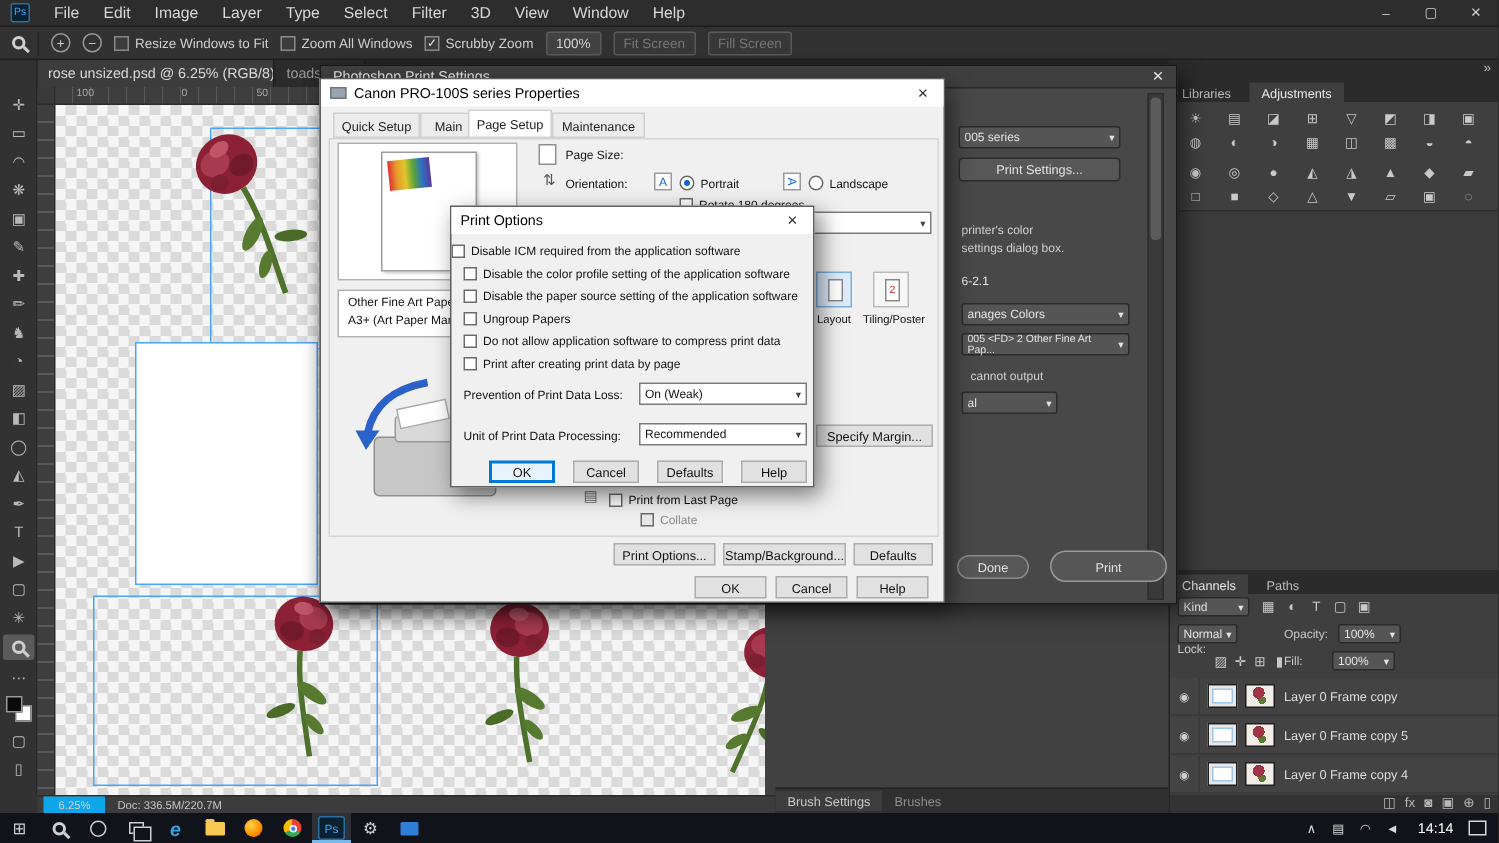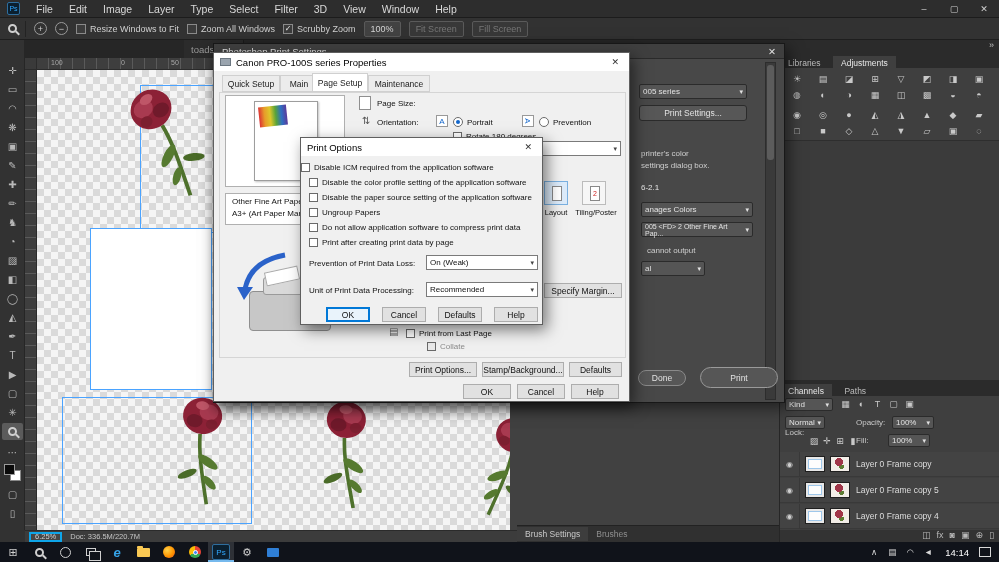--- a/index.html
+++ b/index.html
@@ -59,21 +59,21 @@
     border-right:1px solid #2b2b2b;
     background-image:repeating-linear-gradient(180deg,transparent 0 11px,#5a5a5a 11px 12px)}
   .doc{position:absolute;left:12px;top:12px;width:473px;height:460px;overflow:hidden;
     background-image:repeating-conic-gradient(#dadada 0 25%,#f5f5f5 0 50%);background-size:14px 14px}
   .guide{position:absolute;border:1px solid #4aa3ff}
   .whiteframe{position:absolute;background:#fff;border:1px solid #4aa3ff}
   .rose{position:absolute}
 
   .statusbar{position:absolute;left:25px;top:530px;width:492px;height:12px;background:#3c3c3c;
     border-top:1px solid #2b2b2b;display:flex;align-items:center;gap:8px;padding-left:4px}
-  .zoomfield{background:#464646;border:2px solid #0ea5e9;color:#d0d0d0;font-size:7.5px;padding:0 4px;height:10px;display:flex;align-items:center}
+  .zoomfield{background:#464646;border:6px solid #0ea5e9;color:#d0d0d0;font-size:7.5px;padding:0 4px;height:10px;display:flex;align-items:center}
   .docinfo{color:#c5c5c5;font-size:7.5px}
 
   .brushdock{position:absolute;left:517px;top:525px;width:262px;height:17px;background:#303030;
     border-top:1px solid #222;display:flex;align-items:center}
   .brushtab{font-size:8.5px;padding:2px 8px;color:#c9c9c9}
   .brushtab.on{background:#3d3d3d}
   .brushtab.off{color:#8f8f8f}
 
   
   .dock{position:absolute;left:779px;top:40px;width:220px;height:502px;background:#3f3f3f;border-left:1px solid #262626}
@@ -194,20 +194,24 @@
     <span class="obcb">
       <span class="pscb">✓</span>
       <span>Scrubby Zoom</span>
     </span>
     <span class="obtn">100%</span>
     <span class="obtn dis">Fit Screen</span>
     <span class="obtn dis">Fill Screen</span>
   </div>
 
   <div class="tabbar">
+    <div class="doctab active" style="left:25px;width:158px">
+      <span>rose unsized.psd @ 6.25% (RGB/8)</span>
+
+    </div>
     <div class="doctab inactive" style="left:184px;width:60px">
       <span>toadsto...</span>
     </div>
   </div>
 
   <div class="toolbar">
     <div class="tool" style="top:22px">
         <span>✛</span>
       </div>
     <div class="tool" style="top:41px">
@@ -513,21 +517,21 @@
         <span>Orientation:</span>
       </span>
     <span class="aicon abs" style="left:222px;top:62px">A</span>
     <span class="wrow" style="left:239px;top:64px">
       <span class="wradio on"></span>
       <span>Portrait</span>
     </span>
     <span class="aicon abs" style="left:308px;top:62px;transform:rotate(90deg)">A</span>
     <span class="wrow" style="left:325px;top:64px">
       <span class="wradio"></span>
-      <span>Prevention</span>
+      <span>Landscape</span>
     </span>
     <span class="wrow" style="left:239px;top:79px">
       <span class="wcb"></span>
       <span>Rotate 180 degrees</span>
     </span>
 
     <div class="wsel" style="left:237px;top:88px;width:170px;height:15px">
       <span></span>
       <span class="car">▾</span>
     </div>

